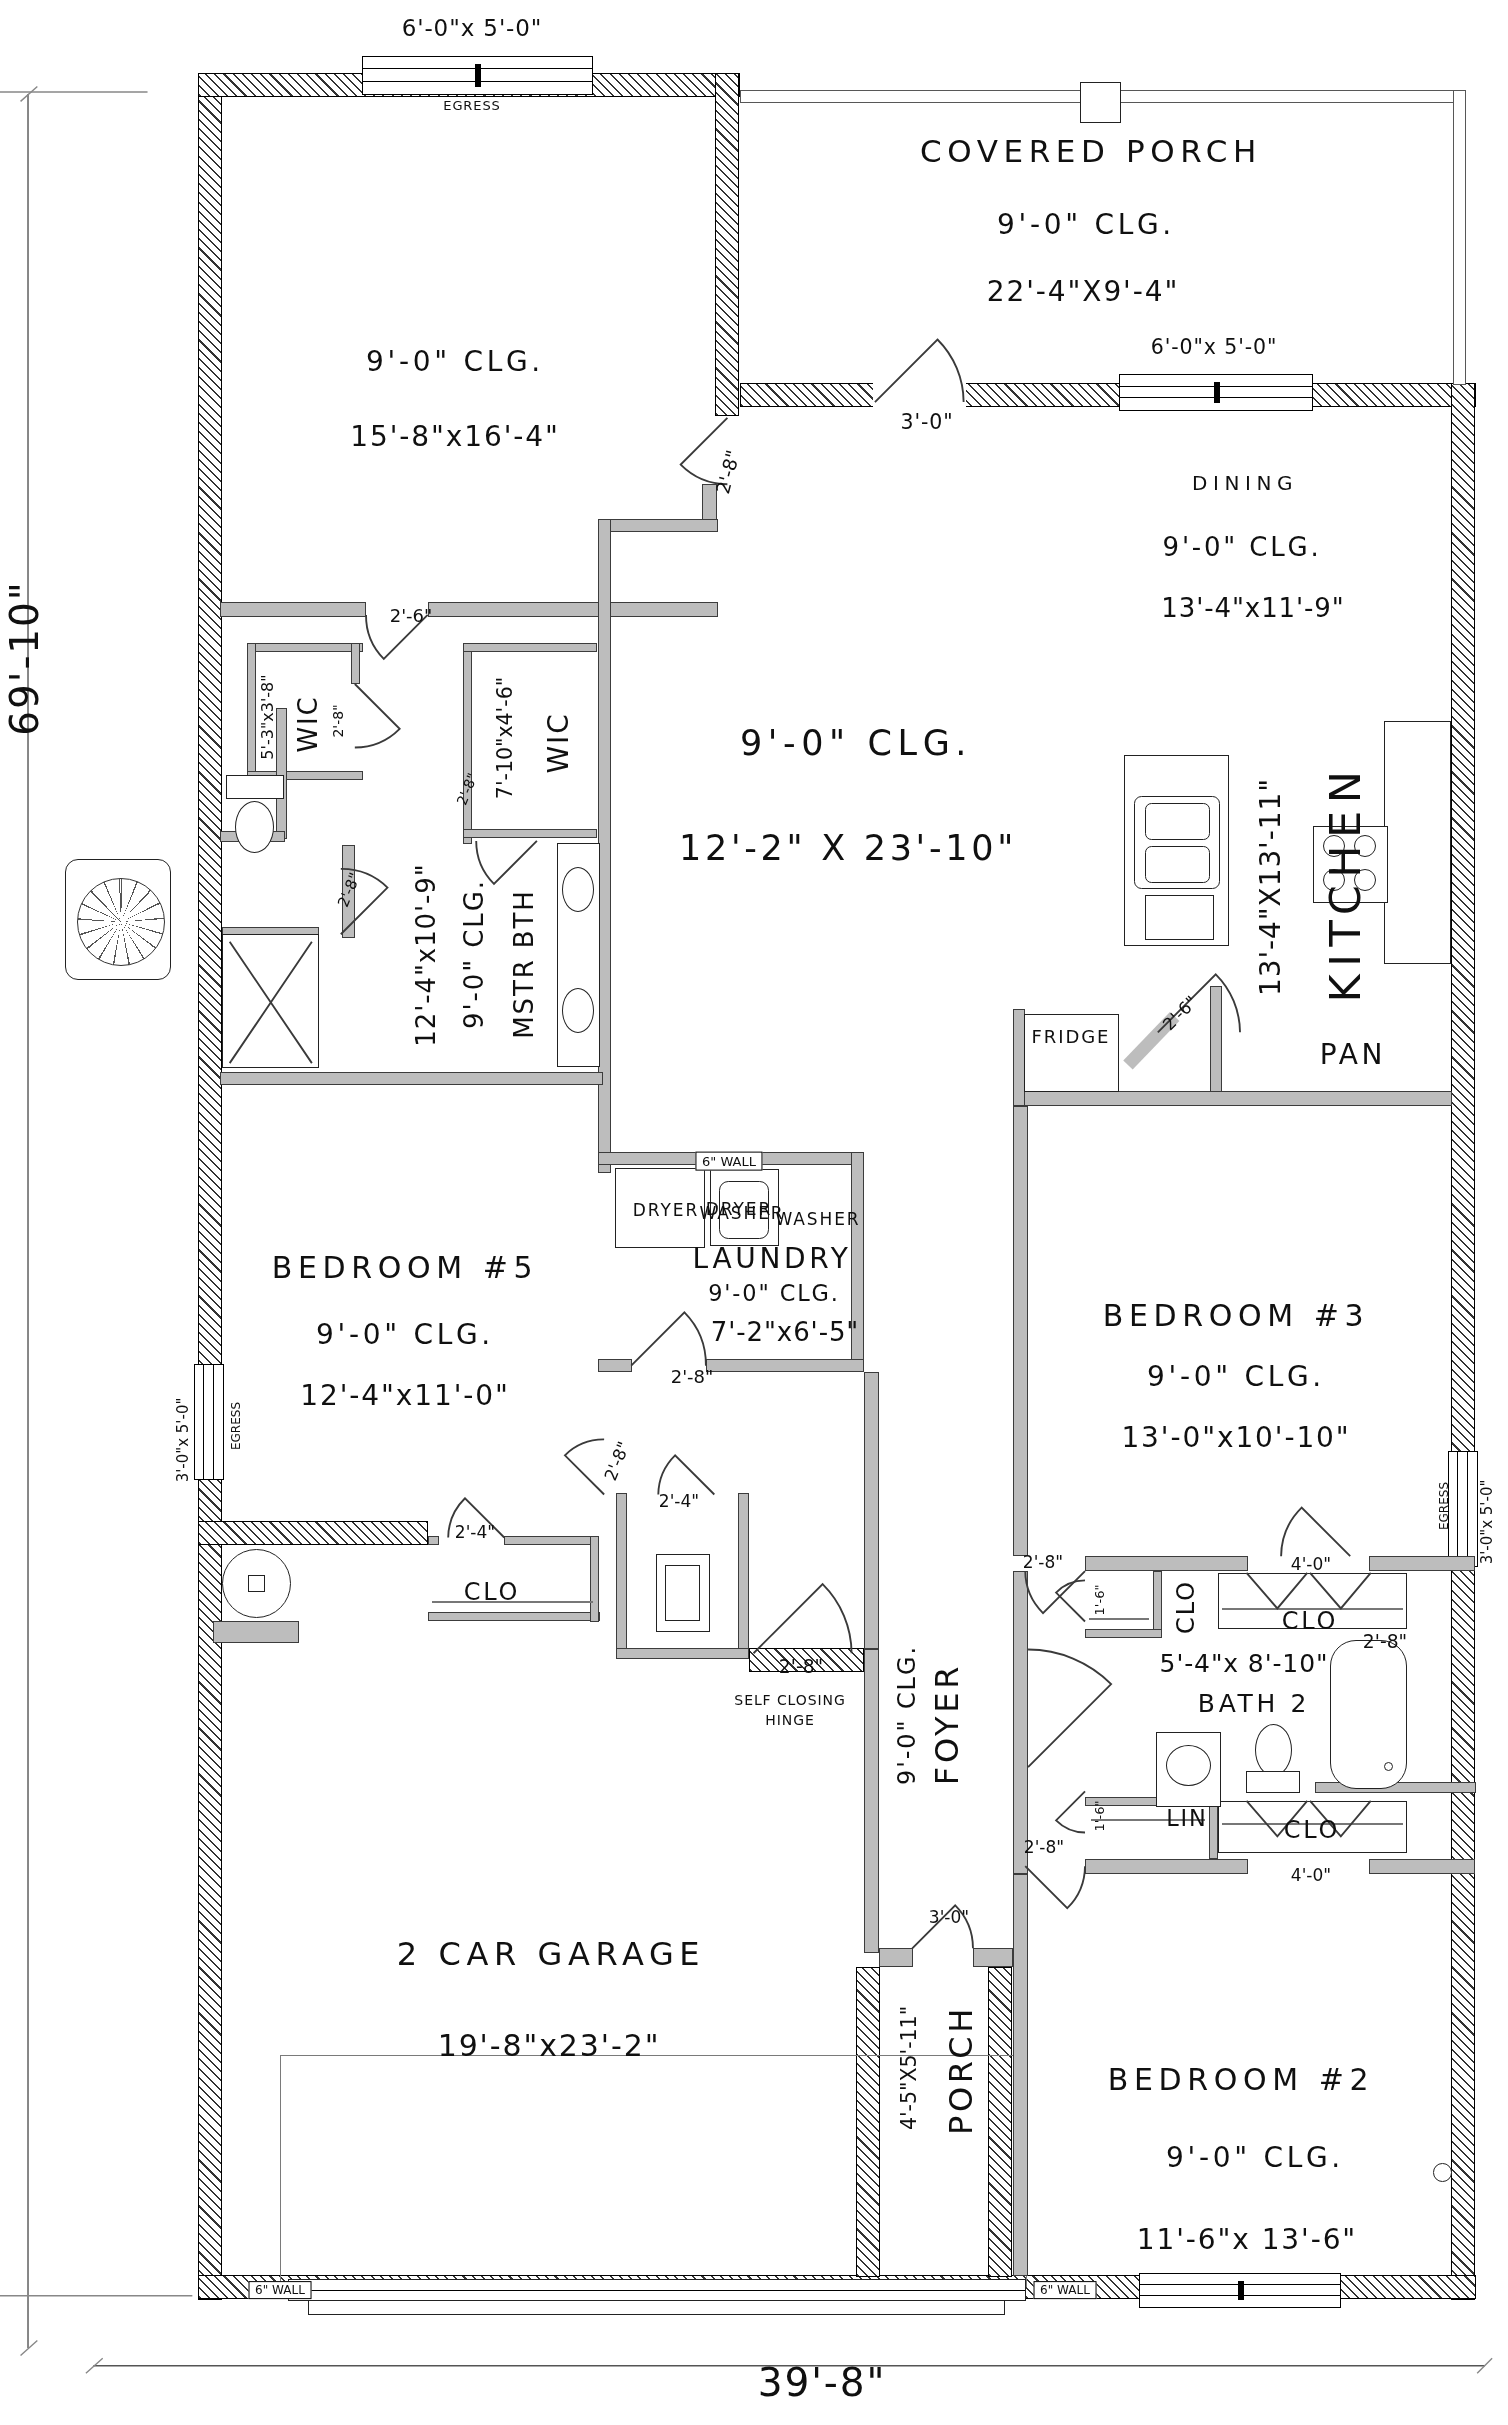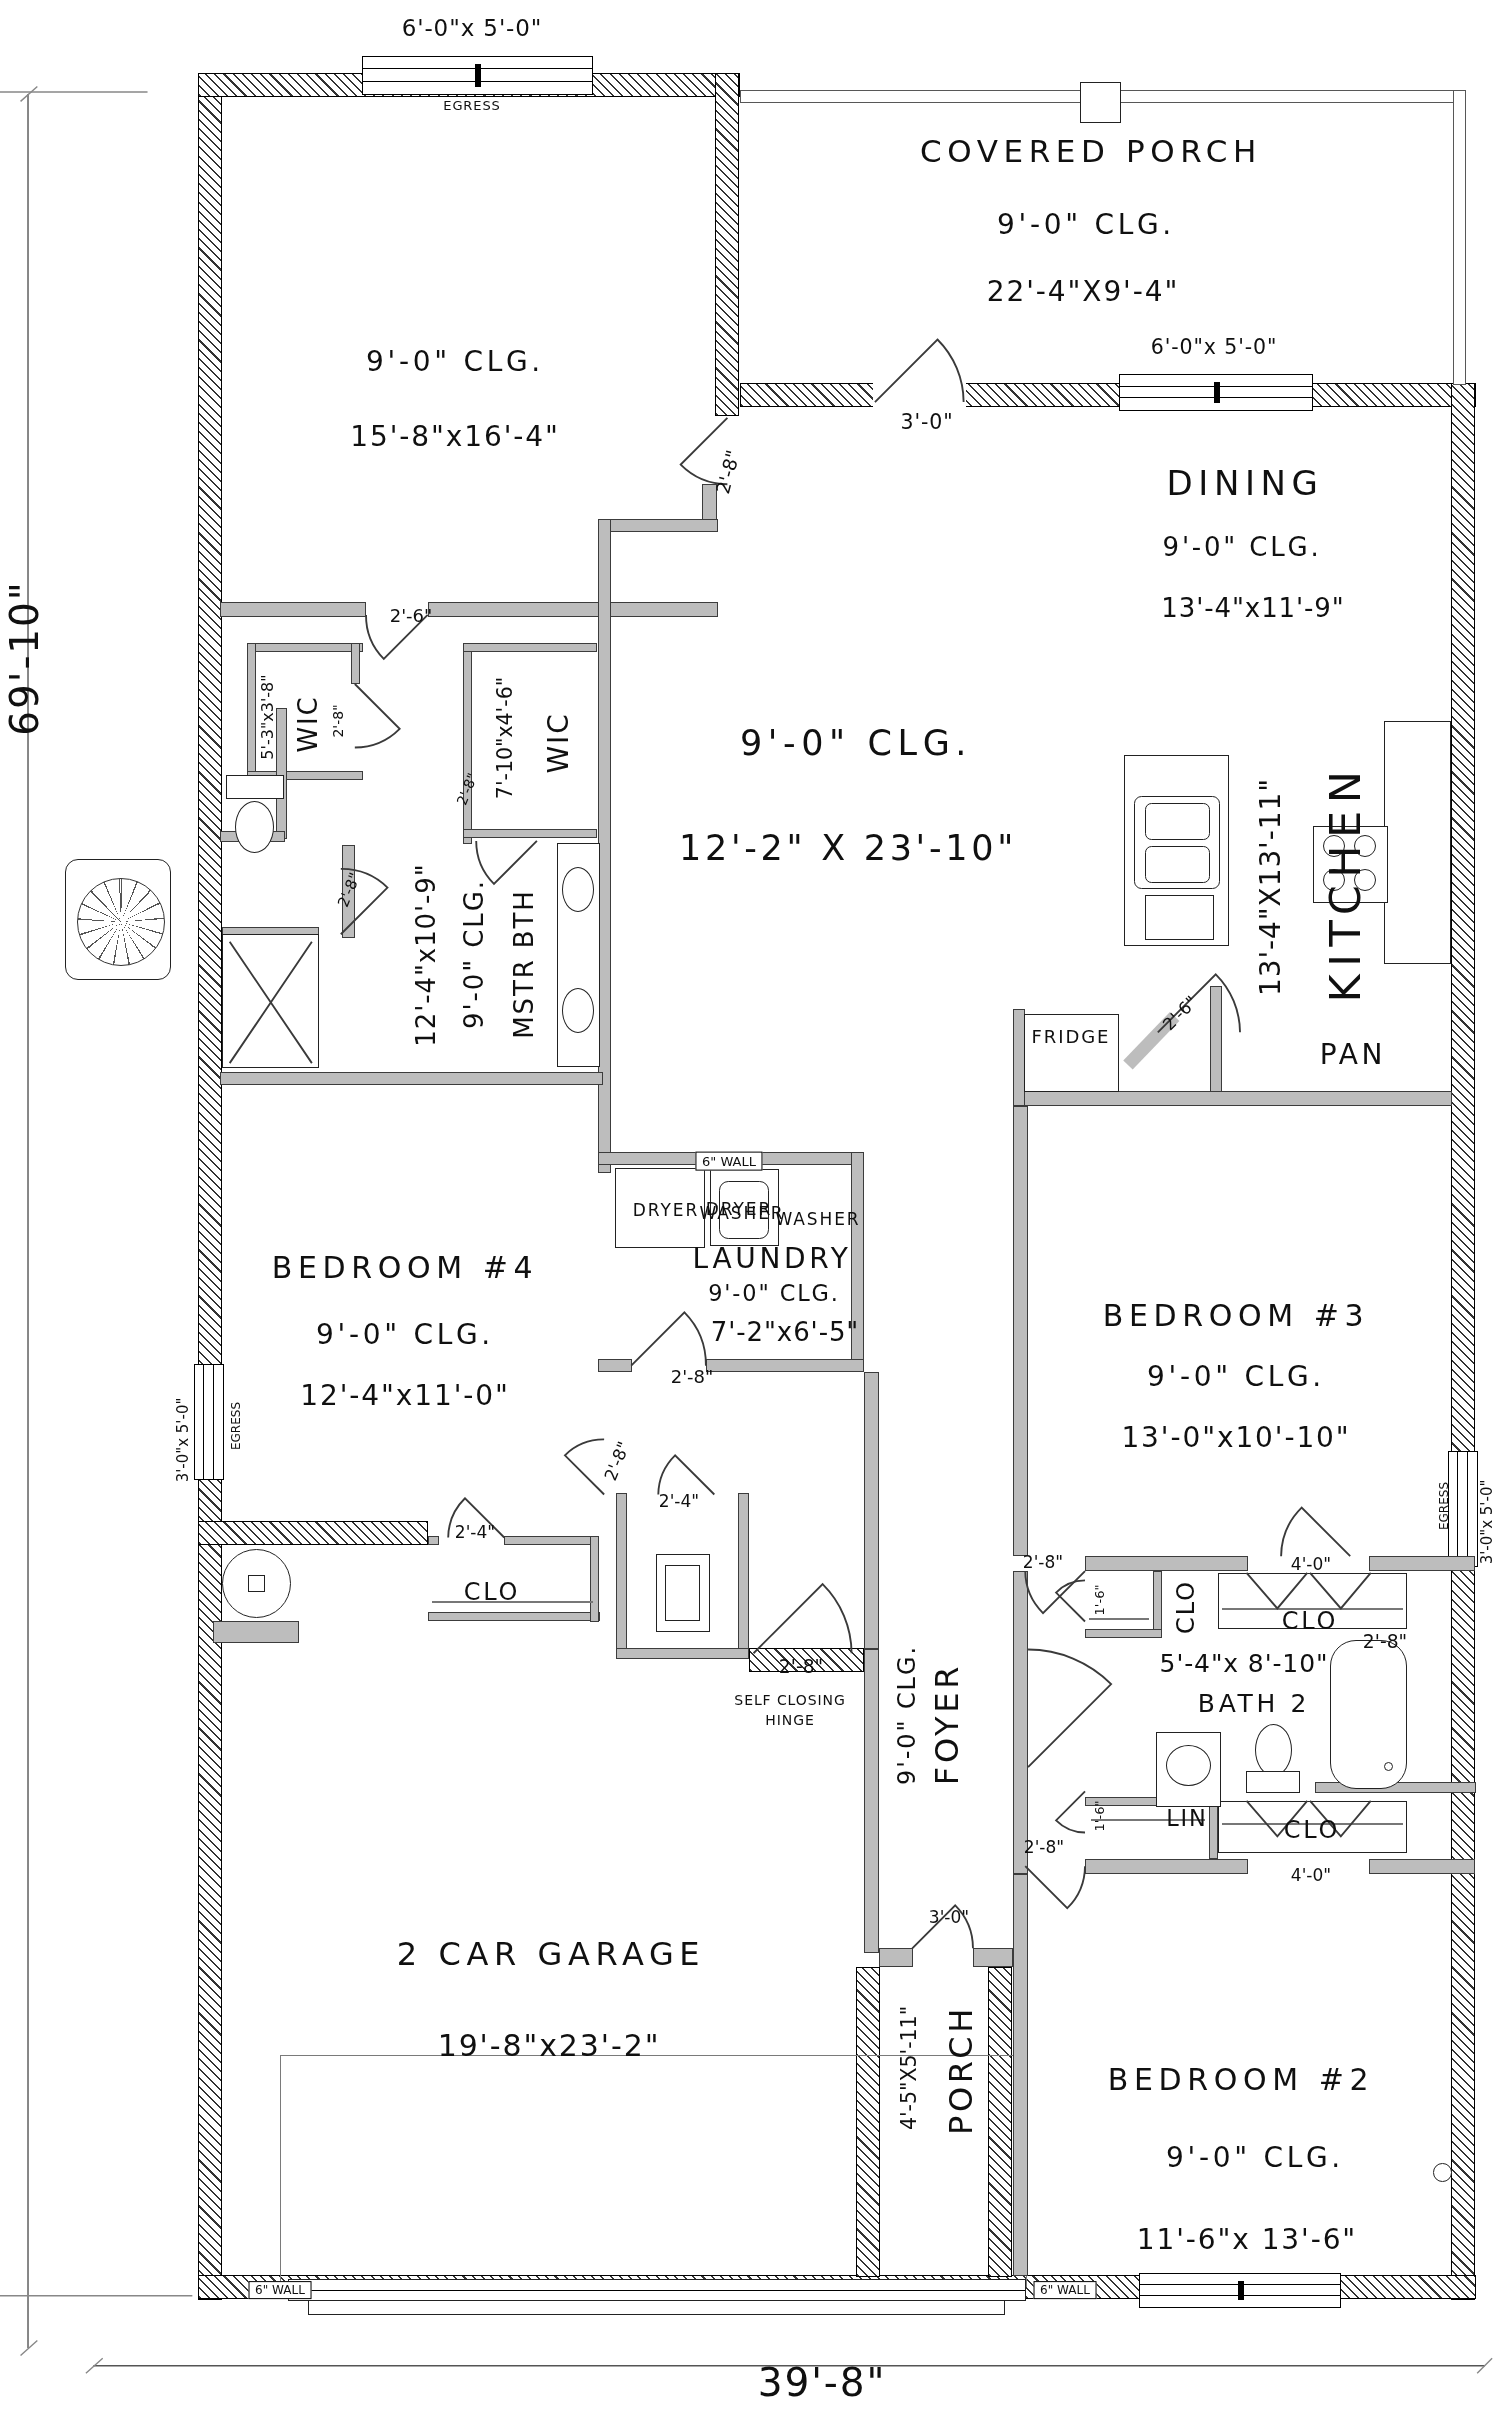--- a/index.html
+++ b/index.html
@@ -205,36 +205,36 @@
       <path d="M92,2541 L110,2525 M1582,2541 L1598,2525"></path>
       <path d="M0,98 L158,98 M0,2458 L206,2458"></path>
     </g>
   </svg>
 
     <div class="lb" style="left: 455px; top: 361px; font-size: 28px; letter-spacing: 3.7px; transform: translate(-50%, -50%) rotate(0deg);">9'-0" CLG.</div>
     <div class="lb" style="left: 455px; top: 436px; font-size: 28px; letter-spacing: 1.9px; transform: translate(-50%, -50%) rotate(0deg);">15'-8"x16'-4"</div>
     <div class="lb" style="left: 1091px; top: 151px; font-size: 31px; letter-spacing: 5.6px; transform: translate(-50%, -50%) rotate(0deg);">COVERED PORCH</div>
     <div class="lb" style="left: 1086px; top: 224px; font-size: 28px; letter-spacing: 3.7px; transform: translate(-50%, -50%) rotate(0deg);">9'-0" CLG.</div>
     <div class="lb" style="left: 1083px; top: 291px; font-size: 28px; letter-spacing: 1.9px; transform: translate(-50%, -50%) rotate(0deg);">22'-4"X9'-4"</div>
-    <div class="lb" style="left: 1245px; top: 483px; font-size: 34px; letter-spacing: 5.6px; transform: translate(-50%, -50%) rotate(0deg);">DINING</div>
+    <div class="lb" style="left: 1245px; top: 483px; font-size: 20px; letter-spacing: 5.6px; transform: translate(-50%, -50%) rotate(0deg);">DINING</div>
     <div class="lb" style="left: 1242px; top: 547px; font-size: 26px; letter-spacing: 2.8px; transform: translate(-50%, -50%) rotate(0deg);">9'-0" CLG.</div>
     <div class="lb" style="left: 1253px; top: 608px; font-size: 26px; letter-spacing: 0.9px; transform: translate(-50%, -50%) rotate(0deg);">13'-4"x11'-9"</div>
     <div class="lb" style="left: 856px; top: 743px; font-size: 35px; letter-spacing: 5.6px; transform: translate(-50%, -50%) rotate(0deg);">9'-0" CLG.</div>
     <div class="lb" style="left: 848px; top: 848px; font-size: 35px; letter-spacing: 3.7px; transform: translate(-50%, -50%) rotate(0deg);">12'-2" X 23'-10"</div>
     <div class="lb" style="left: 1270px; top: 887px; font-size: 28px; letter-spacing: 0.9px; transform: translate(-50%, -50%) rotate(-90deg);">13'-4"X13'-11"</div>
     <div class="lb" style="left: 1345px; top: 883px; font-size: 43px; letter-spacing: 7.5px; transform: translate(-50%, -50%) rotate(-90deg);">KITCHEN</div>
     <div class="lb" style="left: 1353px; top: 1054px; font-size: 28px; letter-spacing: 3.7px; transform: translate(-50%, -50%) rotate(0deg);">PAN</div>
     <div class="lb" style="left: 267px; top: 717px; font-size: 16px; transform: translate(-50%, -50%) rotate(-90deg);">5'-3"x3'-8"</div>
     <div class="lb" style="left: 308px; top: 724px; font-size: 26px; letter-spacing: 1.9px; transform: translate(-50%, -50%) rotate(-90deg);">WIC</div>
     <div class="lb" style="left: 505px; top: 738px; font-size: 20.5px; transform: translate(-50%, -50%) rotate(-90deg);">7'-10"x4'-6"</div>
     <div class="lb" style="left: 558px; top: 743px; font-size: 28px; letter-spacing: 1.9px; transform: translate(-50%, -50%) rotate(-90deg);">WIC</div>
     <div class="lb" style="left: 426px; top: 955px; font-size: 26px; letter-spacing: 0.9px; transform: translate(-50%, -50%) rotate(-90deg);">12'-4"x10'-9"</div>
     <div class="lb" style="left: 474px; top: 954px; font-size: 26px; letter-spacing: 1.9px; transform: translate(-50%, -50%) rotate(-90deg);">9'-0" CLG.</div>
     <div class="lb" style="left: 524px; top: 964px; font-size: 26px; letter-spacing: 1.9px; transform: translate(-50%, -50%) rotate(-90deg);">MSTR BTH</div>
-    <div class="lb" style="left: 405px; top: 1267px; font-size: 30px; letter-spacing: 5.6px; transform: translate(-50%, -50%) rotate(0deg);">BEDROOM #4</div>
+    <div class="lb" style="left: 405px; top: 1267px; font-size: 30px; letter-spacing: 5.6px; transform: translate(-50%, -50%) rotate(0deg);">BEDROOM #5</div>
     <div class="lb" style="left: 405px; top: 1334px; font-size: 28px; letter-spacing: 3.7px; transform: translate(-50%, -50%) rotate(0deg);">9'-0" CLG.</div>
     <div class="lb" style="left: 405px; top: 1395px; font-size: 28px; letter-spacing: 1.9px; transform: translate(-50%, -50%) rotate(0deg);">12'-4"x11'-0"</div>
     <div class="lb" style="left: 772px; top: 1258px; font-size: 28px; letter-spacing: 3.7px; transform: translate(-50%, -50%) rotate(0deg);">LAUNDRY</div>
     <div class="lb" style="left: 774px; top: 1293px; font-size: 22.4px; letter-spacing: 1.9px; transform: translate(-50%, -50%) rotate(0deg);">9'-0" CLG.</div>
     <div class="lb" style="left: 785px; top: 1332px; font-size: 26px; letter-spacing: 0.9px; transform: translate(-50%, -50%) rotate(0deg);">7'-2"x6'-5"</div>
     <div class="lb" style="left: 1236px; top: 1315px; font-size: 30px; letter-spacing: 5.6px; transform: translate(-50%, -50%) rotate(0deg);">BEDROOM #3</div>
     <div class="lb" style="left: 1236px; top: 1376px; font-size: 28px; letter-spacing: 3.7px; transform: translate(-50%, -50%) rotate(0deg);">9'-0" CLG.</div>
     <div class="lb" style="left: 1236px; top: 1437px; font-size: 28px; letter-spacing: 1.9px; transform: translate(-50%, -50%) rotate(0deg);">13'-0"x10'-10"</div>
     <div class="lb" style="left: 551px; top: 1954px; font-size: 32px; letter-spacing: 5.6px; transform: translate(-50%, -50%) rotate(0deg);">2 CAR GARAGE</div>
     <div class="lb" style="left: 549px; top: 2045px; font-size: 30px; letter-spacing: 1.9px; transform: translate(-50%, -50%) rotate(0deg);">19'-8"x23'-2"</div>

